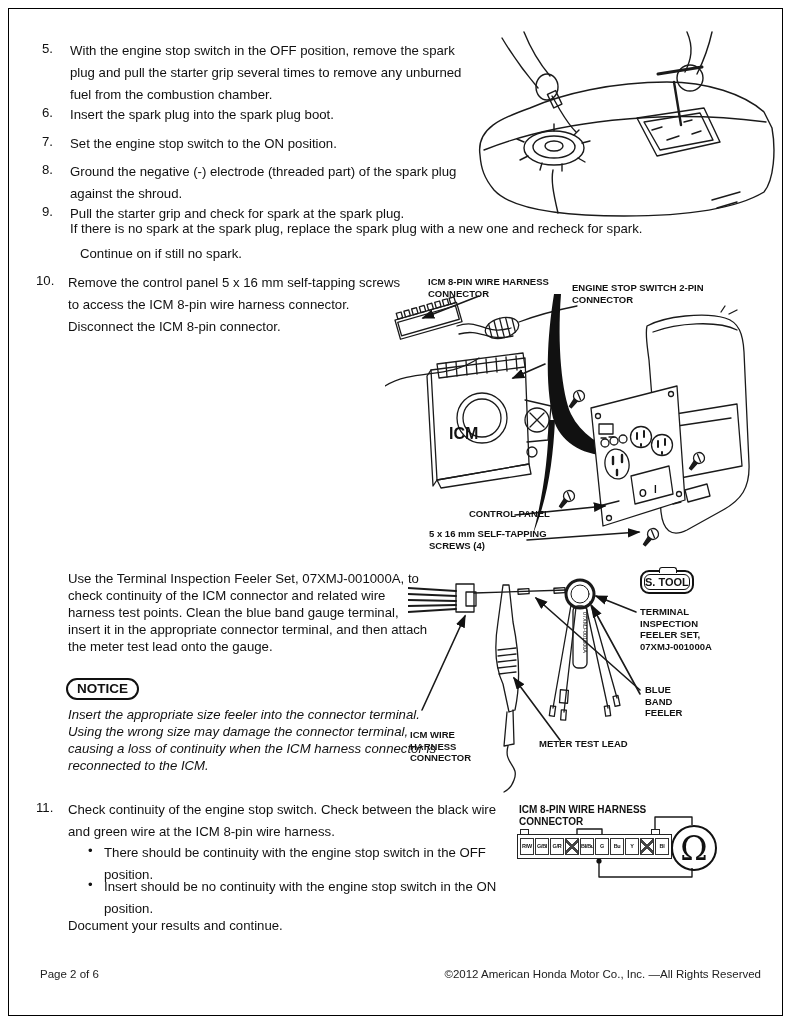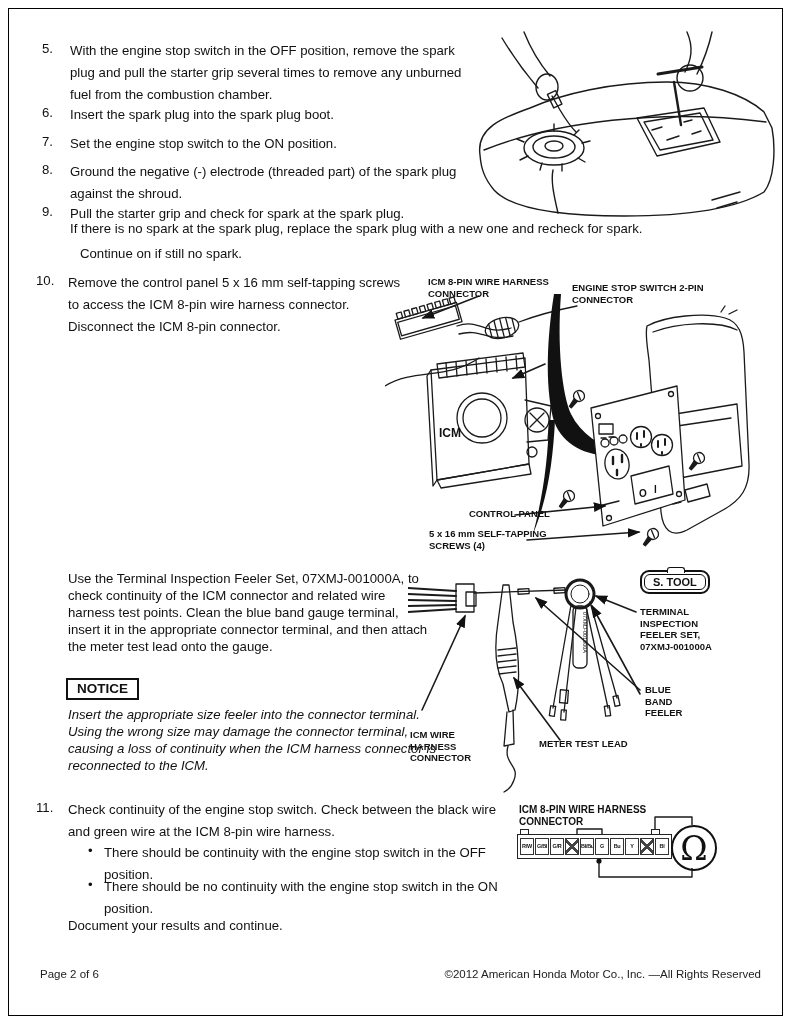--- a/index.html
+++ b/index.html
@@ -12,21 +12,21 @@
   .plain{position:absolute;font-size:13.2px;line-height:17px;}
   .bullet{position:absolute;display:flex;}
   .bdot{flex:none;width:16px;font-size:13.2px;line-height:17px;}
   .lbl{position:absolute;font-weight:bold;font-size:9.5px;line-height:11.5px;color:#111;}
   .fig{position:absolute;}
   svg{position:absolute;left:0;top:0;}
   .noticebox{position:absolute;border:2px solid #111;padding:1px 9px 2px 9px;
              font-weight:bold;font-size:13.5px;}
   .italic{font-style:italic;}
   .stool{position:absolute;border:2px solid #111;border-radius:9px;padding:2px;}
-  .stool-in{border:1px solid #111;border-radius:6px;padding:1px 8px;
+  .stool-in{border:1px solid #111;border-radius:6px;padding:1px 0;
             font-weight:bold;font-size:11px;white-space:nowrap;}
   .stool-tab{position:absolute;left:50%;top:-5px;width:16px;height:5px;margin-left:-8px;
              border:1.5px solid #111;border-bottom:none;border-radius:3px 3px 0 0;background:#fff;}
   .pinstrip{position:absolute;display:flex;gap:1px;border:1.5px solid #222;
             background:#fff;padding:3px 2px;}
   .pin{width:12px;height:15px;border:1px solid #333;font-weight:bold;font-size:5.5px;
        line-height:15px;text-align:center;letter-spacing:-0.3px;overflow:hidden;}
   .pin.crossed{background:
      linear-gradient(45deg,transparent 44%,#444 44%,#444 56%,transparent 56%),
      linear-gradient(-45deg,transparent 44%,#444 44%,#444 56%,transparent 56%);}
@@ -171,27 +171,27 @@
       <text x="269" y="225" font-size="10" font-weight="bold" fill="#111" stroke="none" font-family="Liberation Sans, sans-serif">l</text>
       <use href="#scr" transform="translate(194,128) rotate(38)"></use>
       <use href="#scr" transform="translate(184,228) rotate(38)"></use>
       <use href="#scr" transform="translate(314,190) rotate(38)"></use>
       <use href="#scr" transform="translate(268,266) rotate(38)"></use>
       <line x1="130" y1="247" x2="220" y2="238" stroke-width="1.6" marker-end="url(#ahA)"></line>
       <line x1="142" y1="272" x2="254" y2="264" stroke-width="1.6" marker-end="url(#ahA)"></line>
     </svg>
     <div class="lbl" style="left:43px;top:8px;width:128px;">ICM 8-PIN WIRE HARNESS CONNECTOR</div>
     <div class="lbl" style="left:187px;top:14px;width:134px;">ENGINE STOP SWITCH 2-PIN CONNECTOR</div>
-    <div class="lbl" style="left:54px;top:160px;font-size:12px;">ICM</div>
+    <div class="lbl" style="left:64px;top:160px;font-size:16px;">ICM</div>
     <div class="lbl" style="left:40px;top:240px;margin-left:44px;">CONTROL PANEL</div>
     <div class="lbl" style="left:44px;top:260px;width:150px;">5 x 16 mm SELF-TAPPING SCREWS (4)</div>
   </div>
 
   <div class="plain" style="left:68px;top:570px;width:362px;">Use the Terminal Inspection Feeler Set, 07XMJ-001000A, to check continuity of the ICM connector and related wire harness test points. Clean the blue band gauge terminal, insert it in the appropriate connector terminal, and then attach the meter test lead onto the gauge.</div>
-  <div class="noticebox" style="left:66px;top:678px;">NOTICE</div>
+  <div class="noticebox" style="left:66px;top:678px;border-radius:11px;">NOTICE</div>
   <div class="plain italic" style="left:68px;top:706px;width:372px;">Insert the appropriate size feeler into the connector terminal. Using the wrong size may damage the connector terminal, causing a loss of continuity when the ICM harness connector is reconnected to the ICM.</div>
 
   <div class="fig" style="left:408px;top:562px;width:382px;height:235px;">
     <svg width="382" height="235" viewBox="0 0 382 235" fill="none" stroke="#1a1a1a" stroke-width="1.3" stroke-linecap="round" stroke-linejoin="round">
       <defs>
         <marker id="ahB" markerWidth="9" markerHeight="8" refX="7" refY="3" orient="auto">
             <path d="M0,0 L8,3 L0,6 Z" fill="#111" stroke="none"></path>
           </marker>
       </defs>
       <path d="M0,26 L48,29 M0,32 L48,34 M0,38 L48,39 M0,44 L48,43 M0,50 L48,47" stroke-width="2"></path>
@@ -237,21 +237,21 @@
   <div class="step" style="left:36px;top:799px;">
     <div class="num" style="width:32px;">11.</div>
     <div class="txt" style="width:432px;">Check continuity of the engine stop switch. Check between the black wire and green wire at the ICM 8-pin wire harness.</div>
   </div>
   <div class="bullet" style="left:88px;top:842px;">
     <div class="bdot">•</div>
     <div class="txt" style="width:396px;">There should be continuity with the engine stop switch in the OFF position.</div>
   </div>
   <div class="bullet" style="left:88px;top:876px;">
     <div class="bdot">•</div>
-    <div class="txt" style="width:396px;">There should be no continuity with the engine stop switch in the ON position.</div>
+    <div class="txt" style="width:396px;">Insert should be no continuity with the engine stop switch in the ON position.</div>
   </div>
   <div class="plain" style="left:68px;top:917px;width:400px;">Document your results and continue.</div>
 
   <div class="fig" style="left:505px;top:800px;width:285px;height:100px;">
     <div class="lbl" style="left:14px;top:4px;width:132px;font-size:10px;line-height:12px;">ICM 8-PIN WIRE HARNESS CONNECTOR</div>
     <svg width="285" height="100" viewBox="0 0 285 100" fill="none" stroke="#1a1a1a" stroke-width="1.4" stroke-linejoin="round">
       <path d="M72,37 L72,29 L97,29 L97,37"></path>
       <path d="M150,40 L150,17 L187,17 L187,25"></path>
       <path d="M94,61 L94,77 L187,77 L187,68"></path>
       <circle cx="150" cy="40" r="2.6" fill="#111" stroke="none"></circle>

